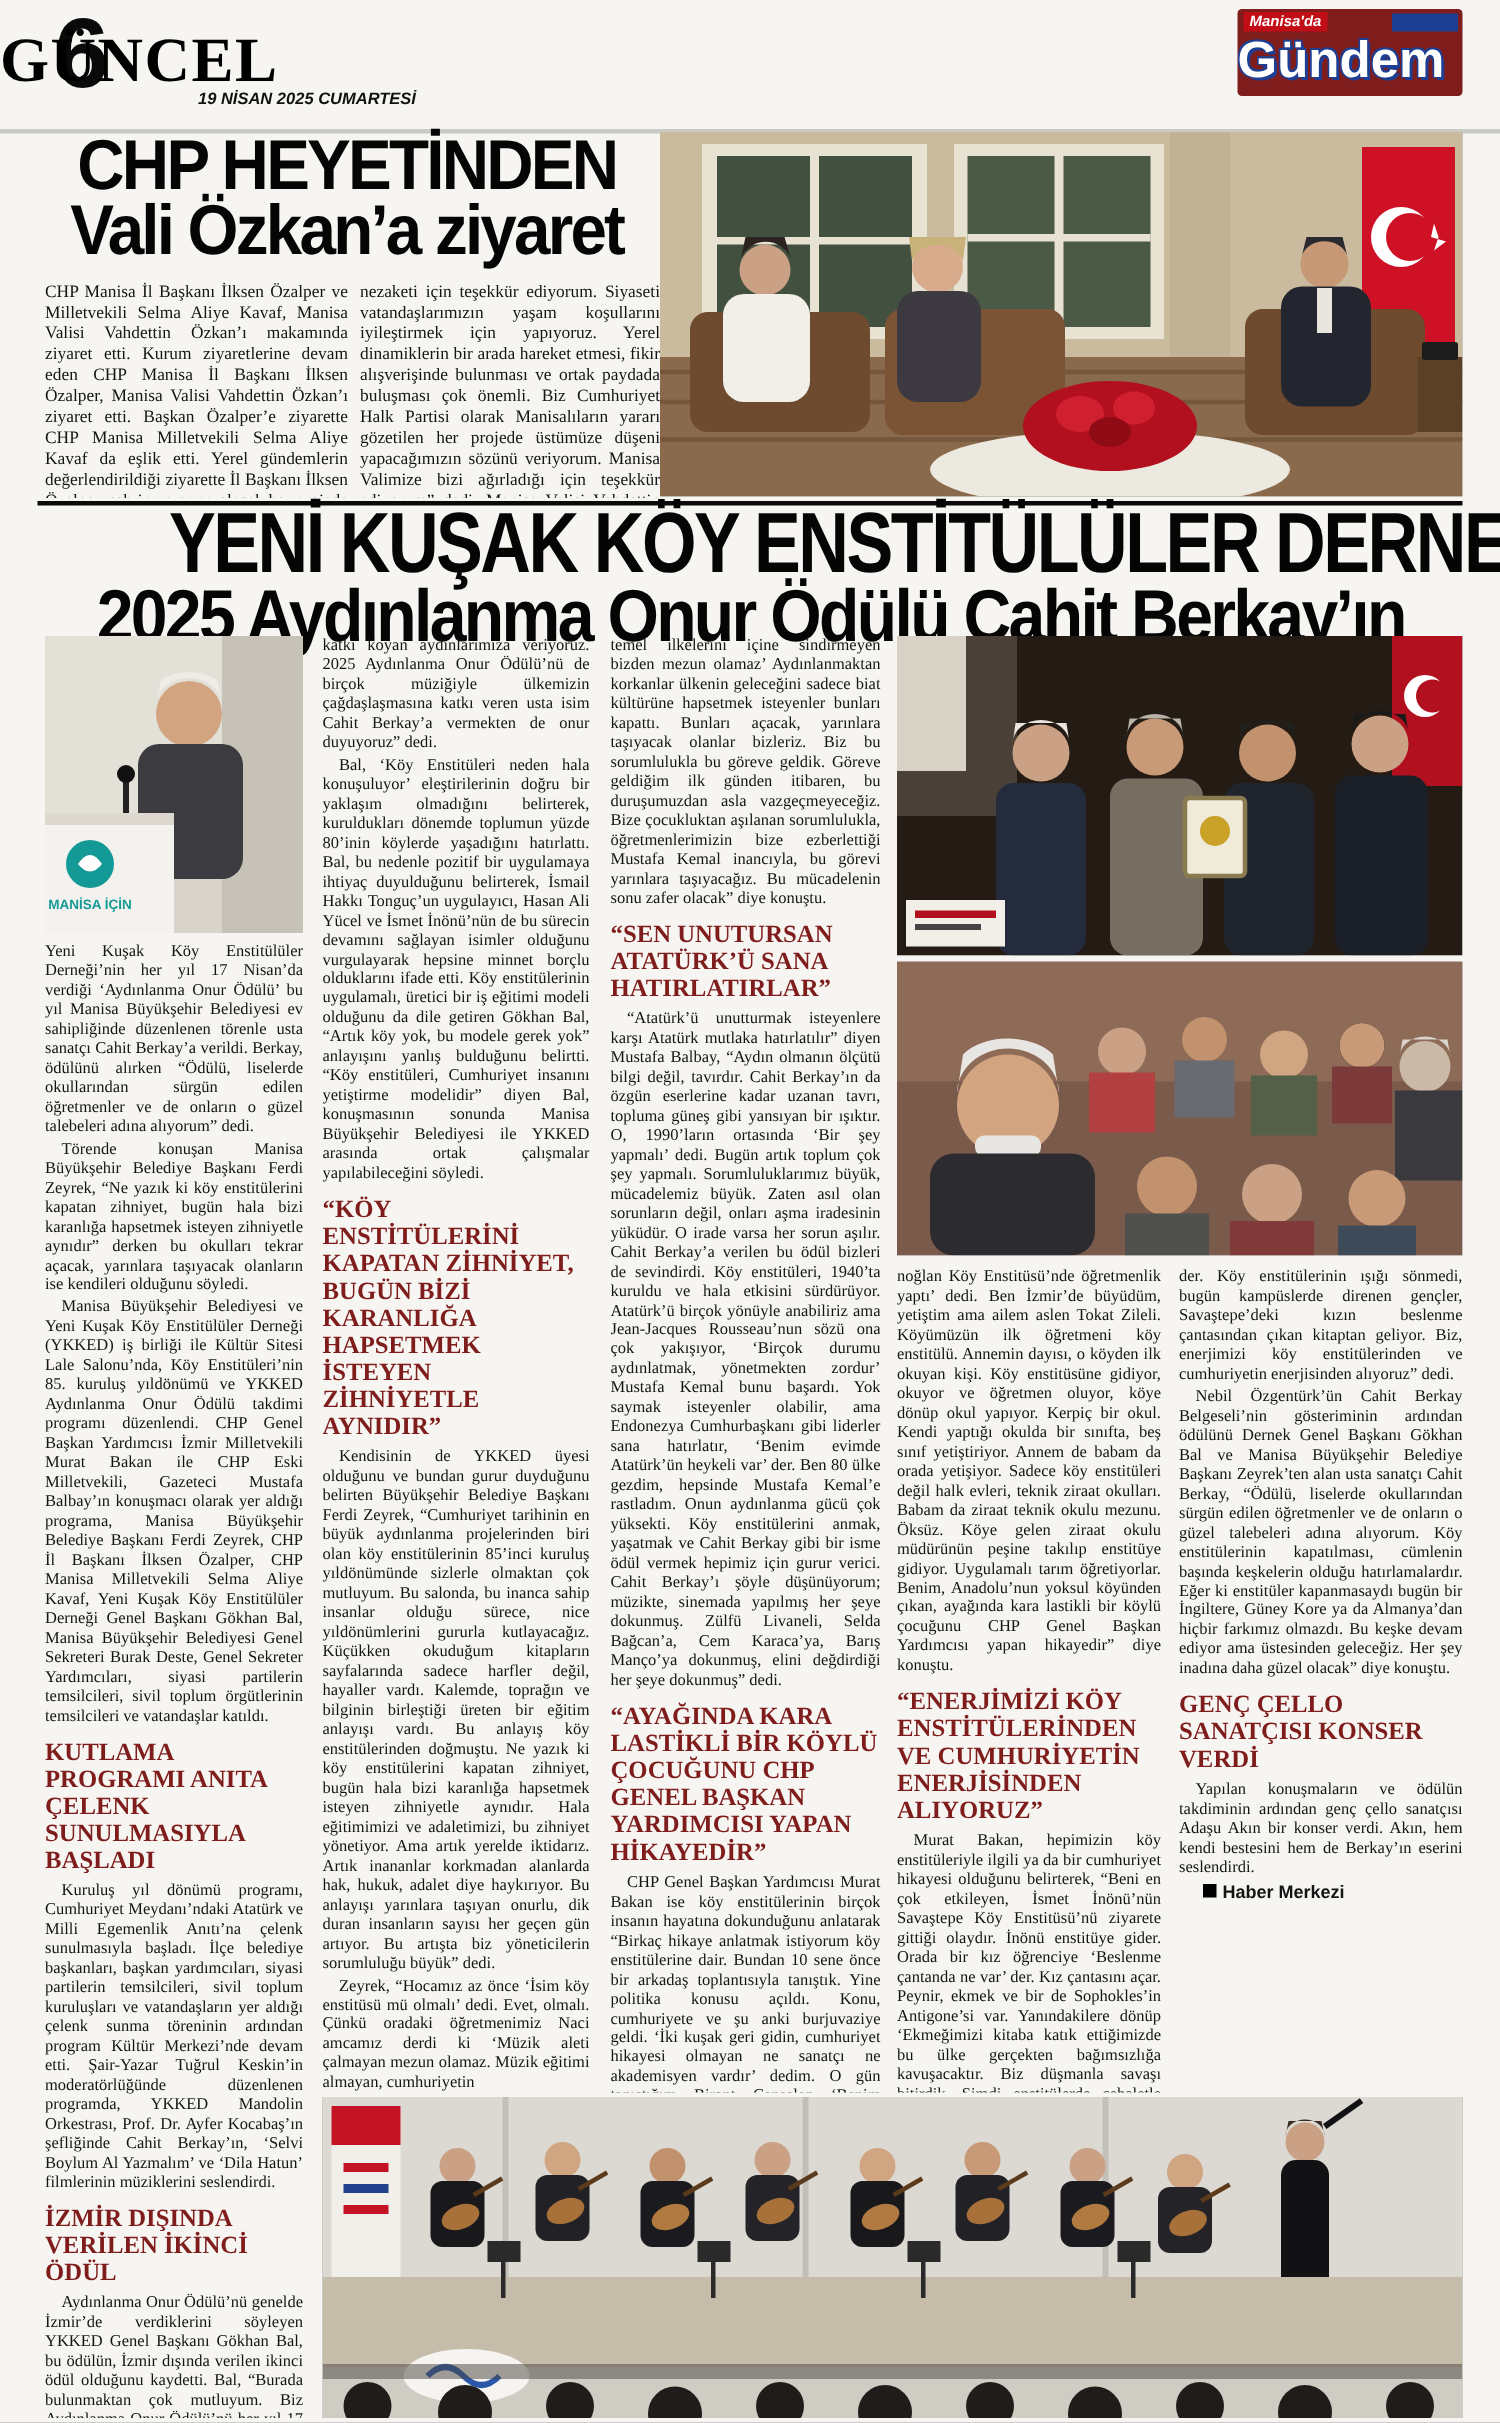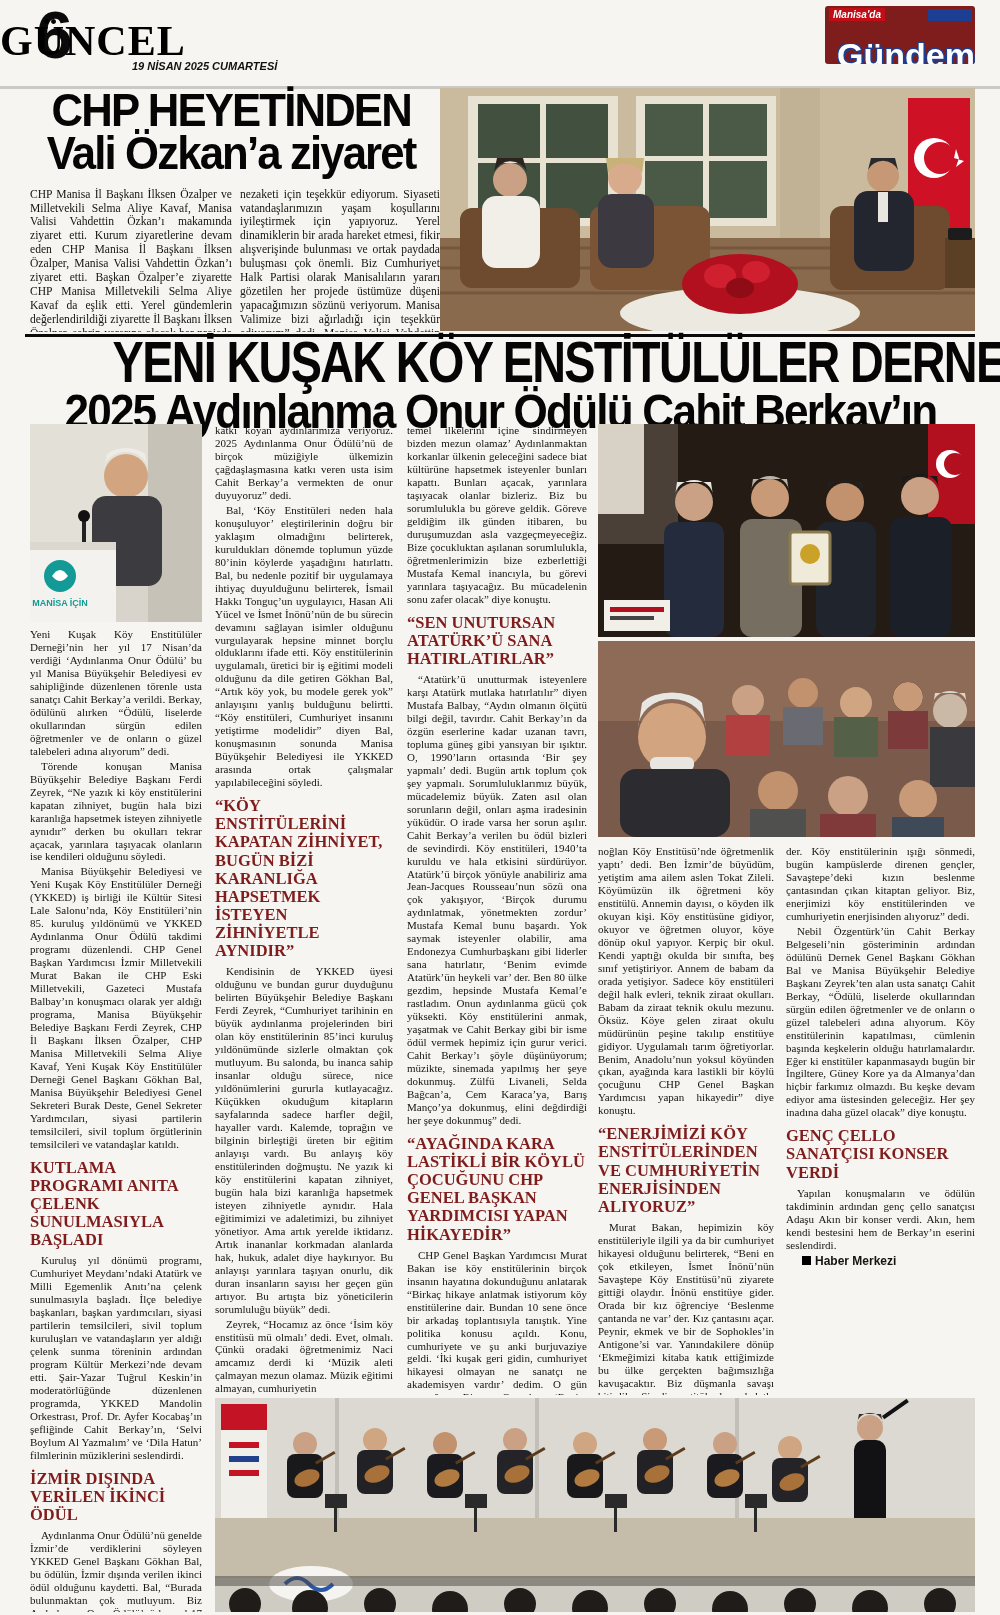--- a/index.html
+++ b/index.html
@@ -15,21 +15,21 @@
   .date{position:absolute;left:132px;top:60px;font-family:"Liberation Sans",sans-serif;
     font-weight:bold;font-size:11px;color:#111;font-style:italic;}
   .section-title{position:absolute;left:0;top:17px;width:100%;text-align:left;
     font-family:"Liberation Serif",serif;font-weight:bold;font-size:42px;letter-spacing:1px;color:#000;}
   .logo{position:absolute;right:25px;top:6px;width:150px;height:58px;background:#7f1d1d;
     border-radius:3px;overflow:hidden;}
   .logo-top{position:absolute;left:4px;top:2px;background:#c00d16;color:#fff;
     font-family:"Liberation Sans",sans-serif;font-style:italic;font-weight:bold;font-size:10px;
     padding:0 4px;line-height:13px;}
   .logo-side{position:absolute;right:3px;top:3px;width:44px;height:12px;background:#1d3f93;}
-  .logo-main{position:absolute;left:0;top:27px;width:100%;text-align:right;color:#fff;
+  .logo-main{position:absolute;left:0;top:12px;width:100%;text-align:left;color:#fff;
     font-family:"Liberation Sans",sans-serif;font-weight:bold;font-size:34px;line-height:44px;
     text-shadow:2px 2px 0 #1d3f93, -1px -1px 0 #1d3f93, 1px -1px 0 #1d3f93, -1px 1px 0 #1d3f93;}
   .header-rule{position:absolute;left:0;top:86px;width:1000px;height:3px;background:#c9c9c6;}
   
   .a1-headline{position:absolute;left:22px;top:88px;width:418px;text-align:center;
     font-family:"Liberation Sans",sans-serif;font-weight:900;color:#050505;line-height:.92;}
   .a1-headline .l{display:inline-block;white-space:nowrap;transform:scaleX(.93);transform-origin:center;
     font-size:47px;letter-spacing:-2px;}
   .body-text{font-size:11.6px;line-height:1.2;text-align:justify;}
   .a1-col{position:absolute;top:176px;height:156px;overflow:hidden;}

